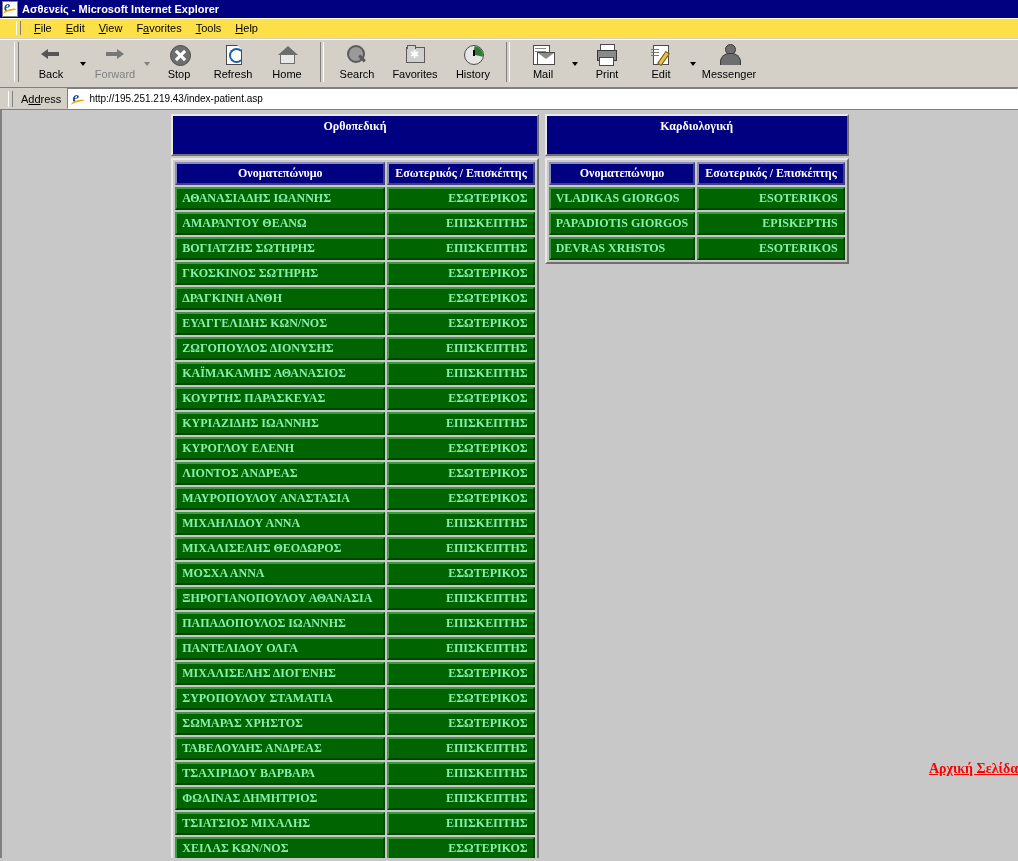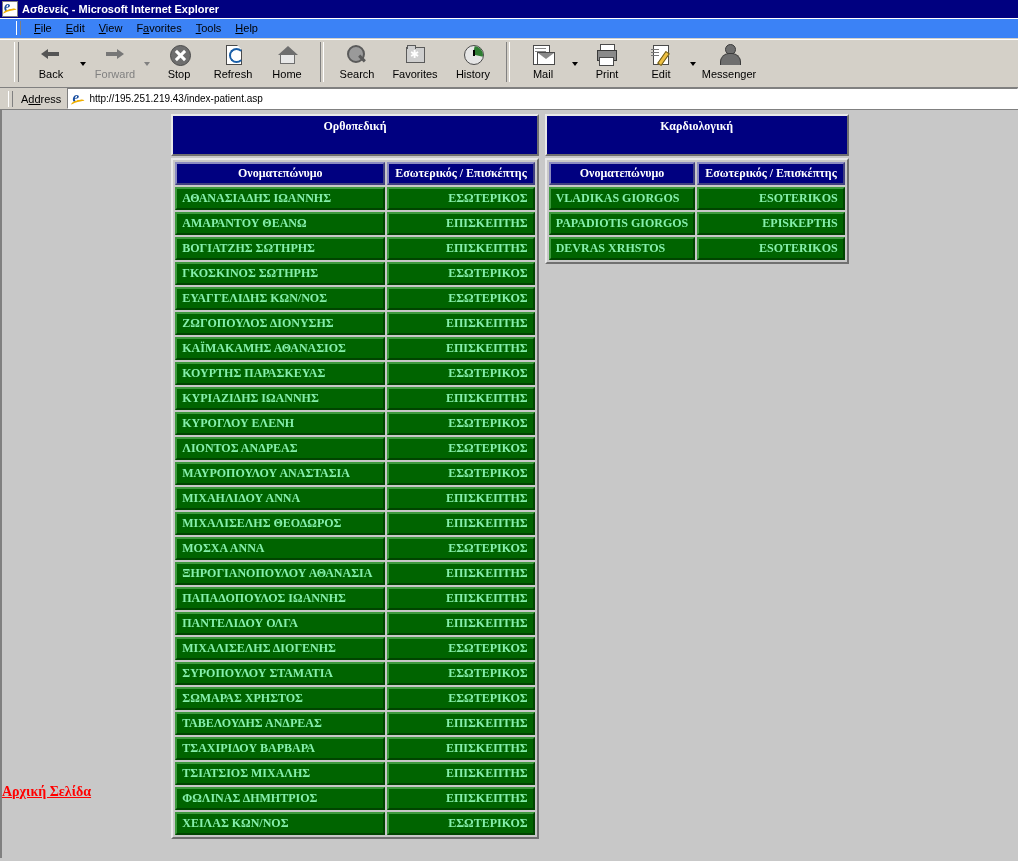--- a/index.html
+++ b/index.html
@@ -24,21 +24,21 @@
     font-family:"Liberation Serif",serif;font-style:italic;
     font-size:14px;font-weight:bold;color:#1a4fa0;
   }
   .ie-logo:after{
     content:"";position:absolute;left:0px;top:7px;width:14px;height:4px;
     border-top:2px solid #f0b000;border-radius:50%;
     transform:rotate(-16deg);
   }
   
   .menubar{
-    height:20px;background:#3b82f6;display:flex;align-items:center;
+    height:20px;background:#fde047;display:flex;align-items:center;
     padding-left:16px;border-bottom:1px solid #d4d0c8;
     box-shadow:inset 0 1px 0 #ffffff;
   }
   .menubar:before{
     content:"";width:3px;height:14px;margin-right:6px;
     border-left:1px solid #ffffff;border-right:1px solid #808080;
   }
   .menu-item{
     font-size:11px;color:#000000;padding:2px 7px;cursor:default;
   }
@@ -214,21 +214,21 @@
     background:#006400;color:#86efac;
     font-family:"Liberation Serif",serif;font-weight:bold;font-size:12px;
     padding:2px 5px;text-align:left;white-space:nowrap;
     border:2px solid;border-color:#3e9a3e #004400 #004400 #3e9a3e;
   }
   table.grid td.name{width:196px;}
   table.grid td.status{width:128px;text-align:right;}
   .dept.cardio table.grid td.name{width:128px;}
   .dept.cardio table.grid td.status{width:128px;}
   .footer-link-wrap{
-    position:absolute;left:0;right:0;top:672px;text-align:left;
+    position:absolute;left:0;right:0;top:649px;text-align:right;
   }
   .footer-link{
     font-family:"Liberation Serif",serif;font-weight:bold;font-size:14px;
     color:#ff0000;text-decoration:underline;cursor:pointer;
   }
 </style>
 </head>
 <body>
 
 <div class="titlebar">
@@ -403,20 +403,24 @@
               </tr>
               <tr>
                 <td class="name">ΒΟΓΙΑΤΖΗΣ ΣΩΤΗΡΗΣ</td>
                 <td class="status">ΕΠΙΣΚΕΠΤΗΣ</td>
               </tr>
               <tr>
                 <td class="name">ΓΚΟΣΚΙΝΟΣ ΣΩΤΗΡΗΣ</td>
                 <td class="status">ΕΣΩΤΕΡΙΚΟΣ</td>
               </tr>
               <tr>
+                <td class="name">ΔΡΑΓΚΙΝΗ ΑΝΘΗ</td>
+                <td class="status">ΕΣΩΤΕΡΙΚΟΣ</td>
+              </tr>
+              <tr>
                 <td class="name">ΕΥΑΓΓΕΛΙΔΗΣ ΚΩΝ/ΝΟΣ</td>
                 <td class="status">ΕΣΩΤΕΡΙΚΟΣ</td>
               </tr>
               <tr>
                 <td class="name">ΖΩΓΟΠΟΥΛΟΣ ΔΙΟΝΥΣΗΣ</td>
                 <td class="status">ΕΠΙΣΚΕΠΤΗΣ</td>
               </tr>
               <tr>
                 <td class="name">ΚΑΪΜΑΚΑΜΗΣ ΑΘΑΝΑΣΙΟΣ</td>
                 <td class="status">ΕΠΙΣΚΕΠΤΗΣ</td>
@@ -479,25 +483,25 @@
               </tr>
               <tr>
                 <td class="name">ΤΑΒΕΛΟΥΔΗΣ ΑΝΔΡΕΑΣ</td>
                 <td class="status">ΕΠΙΣΚΕΠΤΗΣ</td>
               </tr>
               <tr>
                 <td class="name">ΤΣΑΧΙΡΙΔΟΥ ΒΑΡΒΑΡΑ</td>
                 <td class="status">ΕΠΙΣΚΕΠΤΗΣ</td>
               </tr>
               <tr>
+                <td class="name">ΦΩΛΙΝΑΣ ΔΗΜΗΤΡΙΟΣ</td>
+                <td class="status">ΕΠΙΣΚΕΠΤΗΣ</td>
+              </tr>
+              <tr>
                 <td class="name">ΤΣΙΑΤΣΙΟΣ ΜΙΧΑΛΗΣ</td>
-                <td class="status">ΕΠΙΣΚΕΠΤΗΣ</td>
-              </tr>
-              <tr>
-                <td class="name">ΦΩΛΙΝΑΣ ΔΗΜΗΤΡΙΟΣ</td>
                 <td class="status">ΕΠΙΣΚΕΠΤΗΣ</td>
               </tr>
               <tr>
                 <td class="name">ΧΕΙΛΑΣ ΚΩΝ/ΝΟΣ</td>
                 <td class="status">ΕΣΩΤΕΡΙΚΟΣ</td>
               </tr>
             </tbody>
         </table>
       </div>
 

